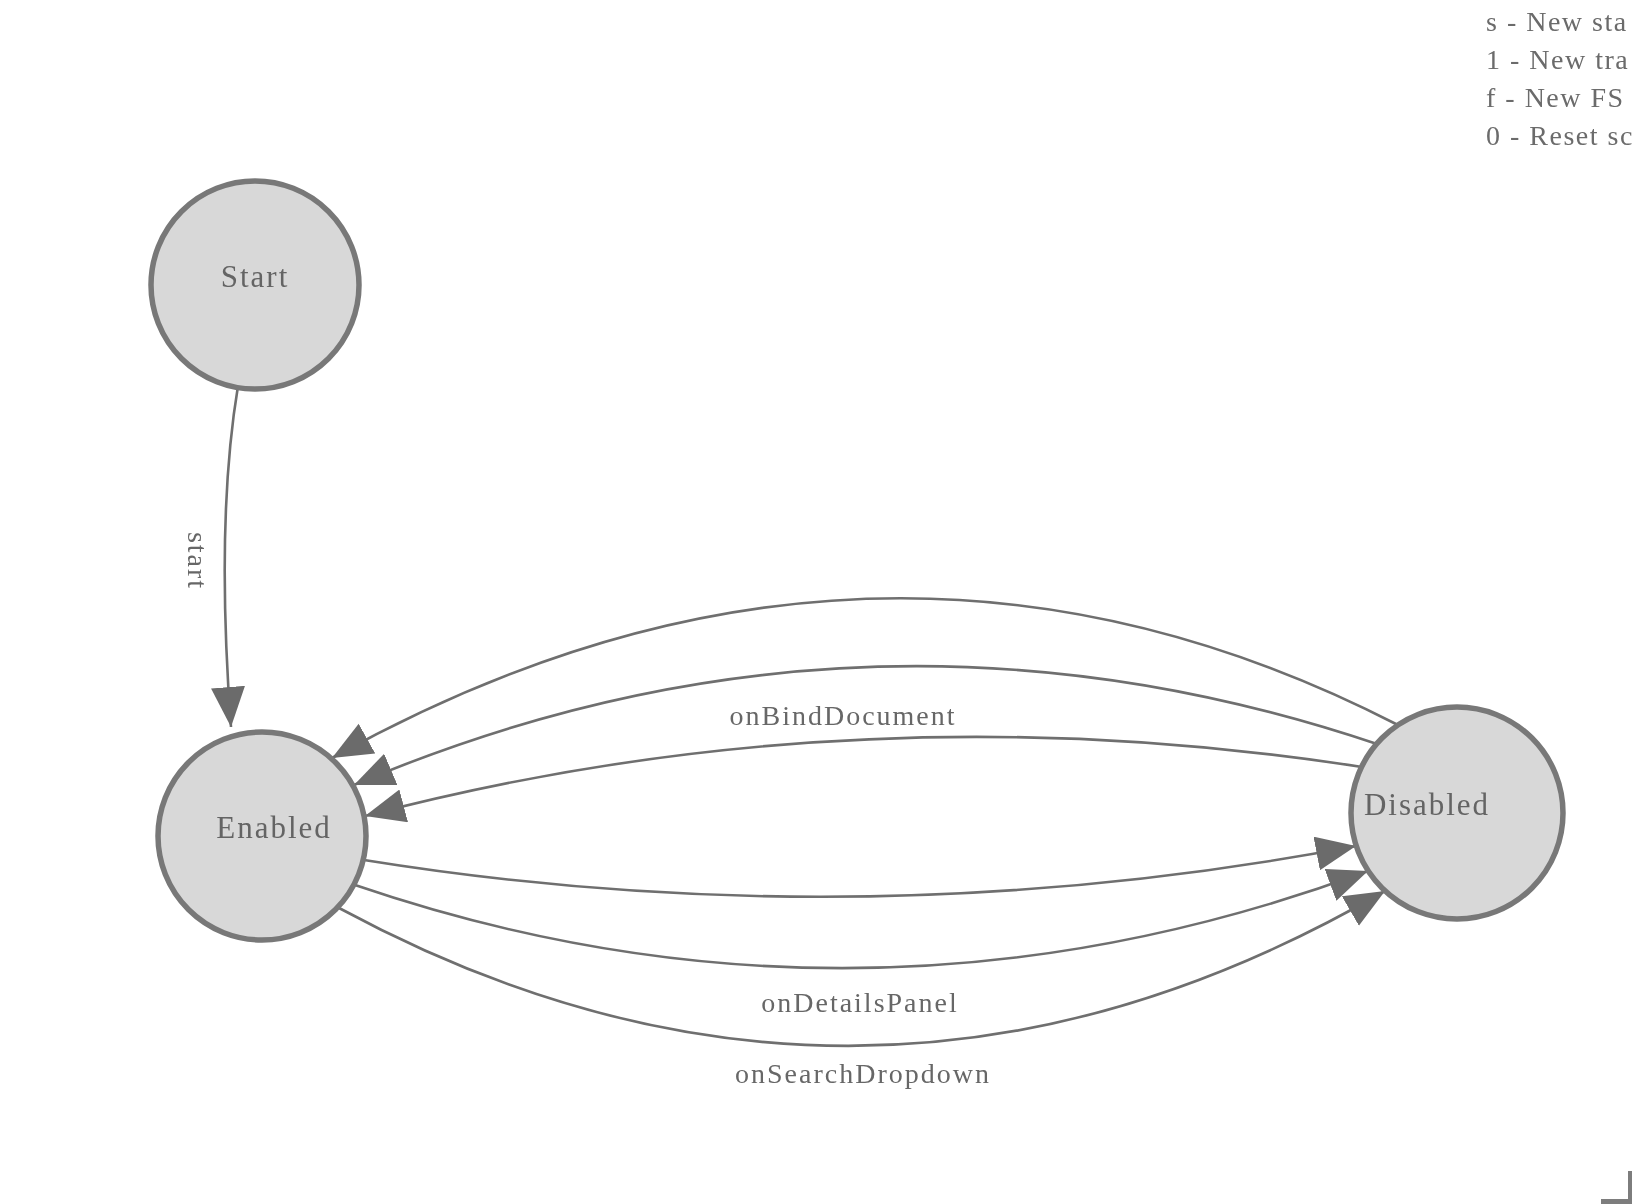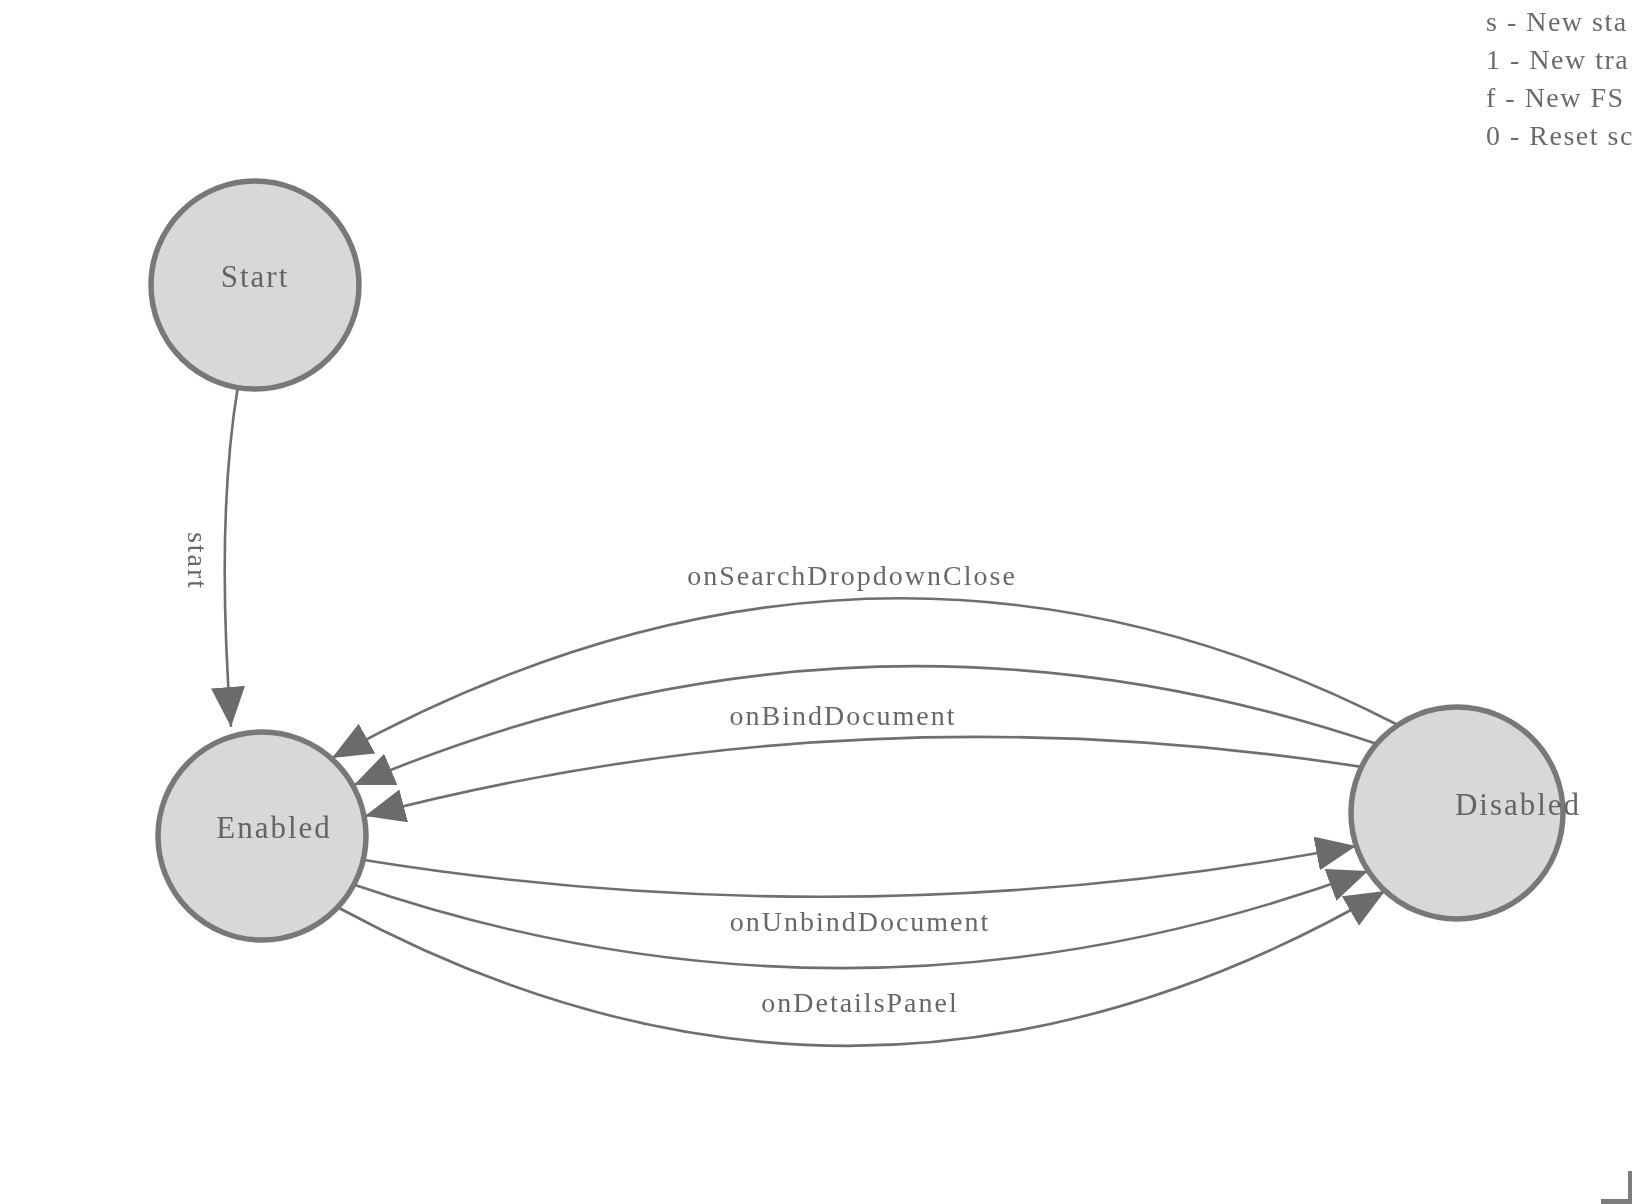--- a/index.html
+++ b/index.html
@@ -94,27 +94,26 @@
     <circle class="state" cx="1457" cy="813" r="106"></circle>
 
     <g class="corner-mark">
       <rect x="1628" y="1171" width="4" height="33"></rect>
       <rect x="1601" y="1199" width="31" height="5"></rect>
     </g>
   </svg>
 
   <div class="node-label" style="left:255px; top:277px">Start</div>
   <div class="node-label" style="left:274px; top:828px">Enabled</div>
-  <div class="node-label" style="left:1518px; top:805px">Disabled</div>
+  <div class="node-label" style="left:1427px; top:805px">Disabled</div>
 
   <div class="edge-label rotated" style="left:197px; top:561px">start</div>
-  <div class="edge-label" style="left:852px; top:576px">onSearchDropdownClose</div>
   <div class="edge-label" style="left:843px; top:716px">onBindDocument</div>
-  <div class="edge-label" style="left:860px; top:922px">onUnbindDocument</div>
   <div class="edge-label" style="left:860px; top:1003px">onDetailsPanel</div>
+  <div class="edge-label" style="left:863px; top:1074px">onSearchDropdown</div>
 
   <div class="legend">
     <div>s - New sta</div>
     <div>1 - New tra</div>
     <div>f - New FS</div>
     <div>0 - Reset sc</div>
   </div>
 
 </div>
 

